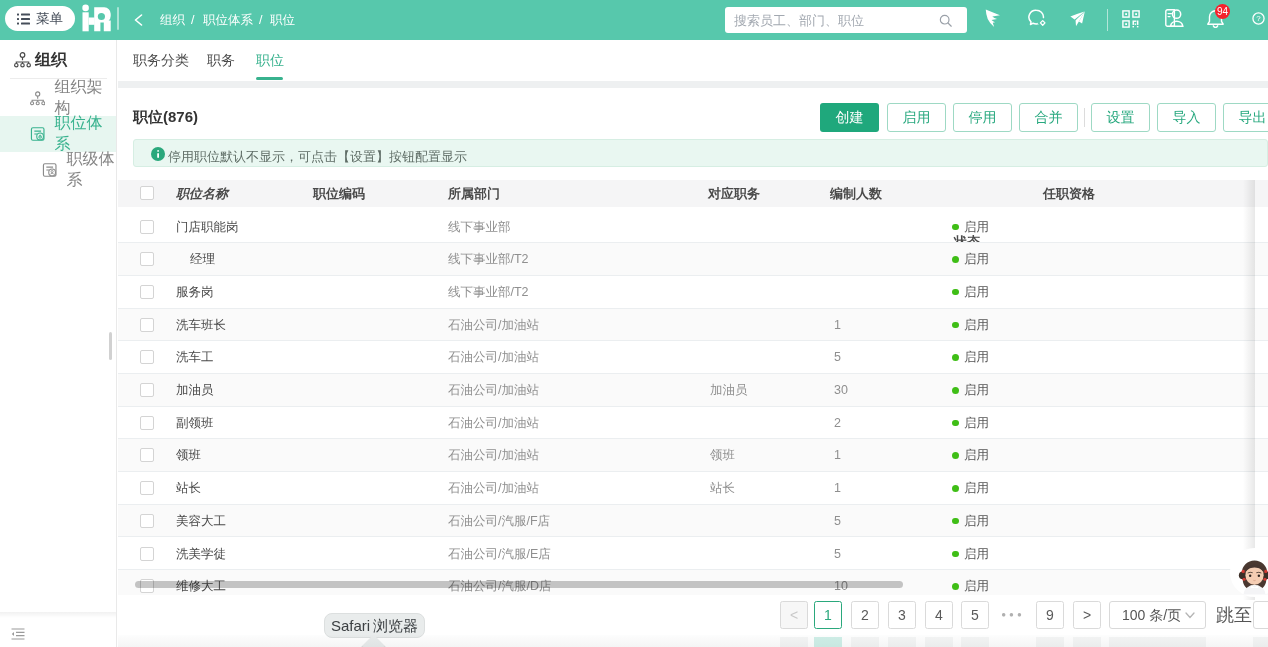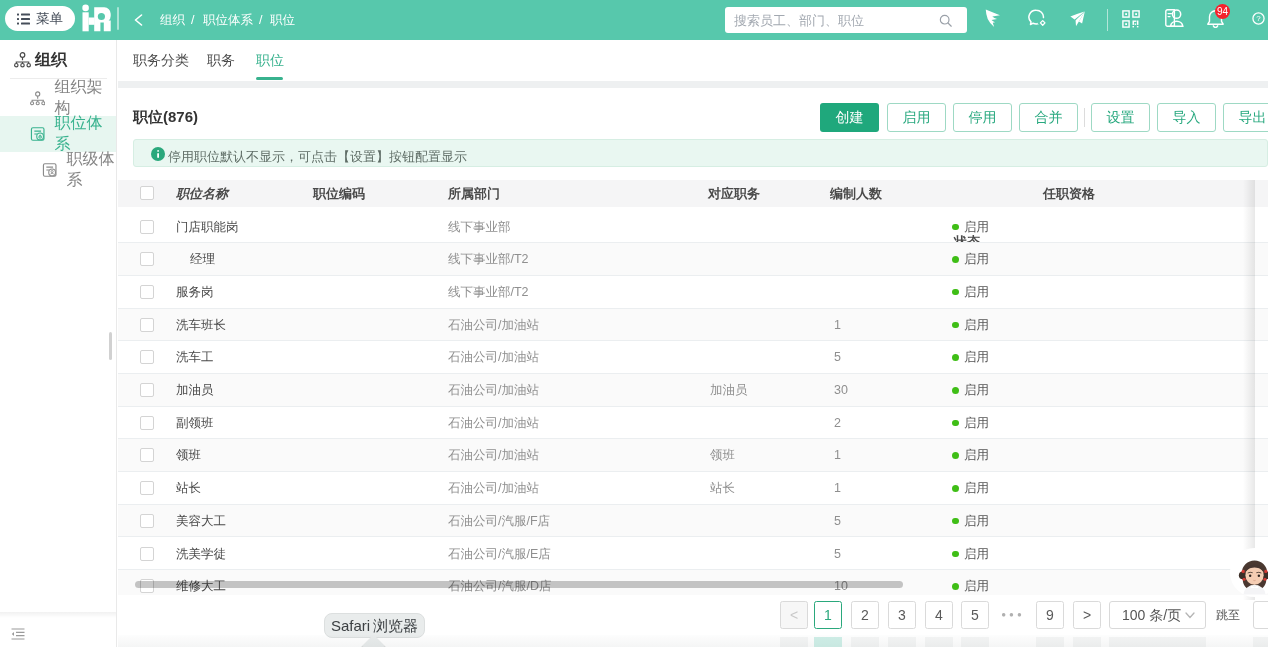--- a/index.html
+++ b/index.html
@@ -44,21 +44,21 @@
 .st { position:absolute; left:846px; top:0; height:32px; line-height:32px; font-size:12.5px; color:#555; }
 
 #fixshadow { position:absolute; left:1125px; top:140px; width:12px; height:420px; background:linear-gradient(to right, rgba(0,0,0,0), rgba(0,0,0,0.09)); }
 
 #hscroll { position:absolute; left:17px; top:541px; width:768px; height:7px; border-radius:4px; background:rgba(0,0,0,0.22); }
 
 .pg { position:absolute; top:561px; width:28px; height:28px; border:1px solid #dadada; border-radius:2.5px; background:#fff; text-align:center; line-height:26px; font-size:14px; color:#5a5a5a; }
 .pg.act { border-color:#2aa87c; color:#2aa87c; }
 .pg.dis { color:#c9c9c9; background:#f7f7f7; }
 #pgsel { position:absolute; left:991px; top:561px; width:97px; height:28px; border:1px solid #d9d9d9; border-radius:3px; background:#fff; font-size:14px; color:#555; line-height:26px; padding-left:12px; }
-#jump { position:absolute; left:1098px; top:561px; font-size:12px; color:#555; line-height:28px; }
+#jump { position:absolute; left:1098px; top:561px; font-size:18px; color:#555; line-height:28px; }
 #jumpbox { position:absolute; left:1135px; top:561px; width:40px; height:28px; border:1px solid #d9d9d9; border-radius:3px; background:#fff; }
 
 #tooltip { position:absolute; left:206px; top:573px; width:101px; height:25px; background:#e9ecec; border:1px solid #dcdfdf; border-radius:8px; text-align:center; line-height:24px; font-size:15px; color:#3c4043; }
 #tooltip:after { content:""; position:absolute; left:40px; top:23.5px; width:16px; height:16px; background:#e9ecec; border-right:1px solid #dcdfdf; border-bottom:1px solid #dcdfdf; transform:rotate(45deg); }
 
 #avatar { position:absolute; left:1230px; top:548px; width:49px; height:49px; }
 </style>
 </head>
 <body>
 <div id="header">

